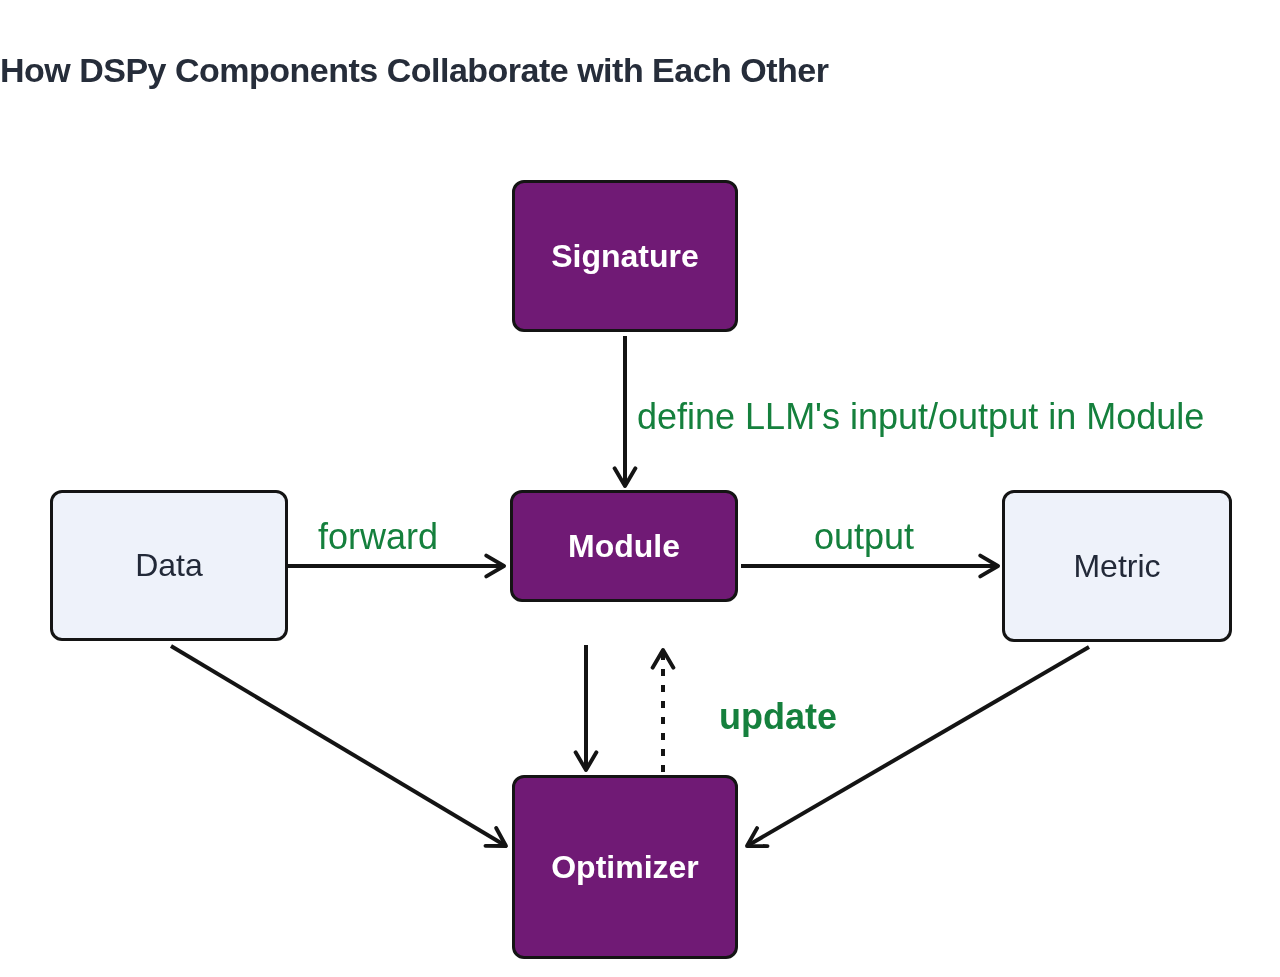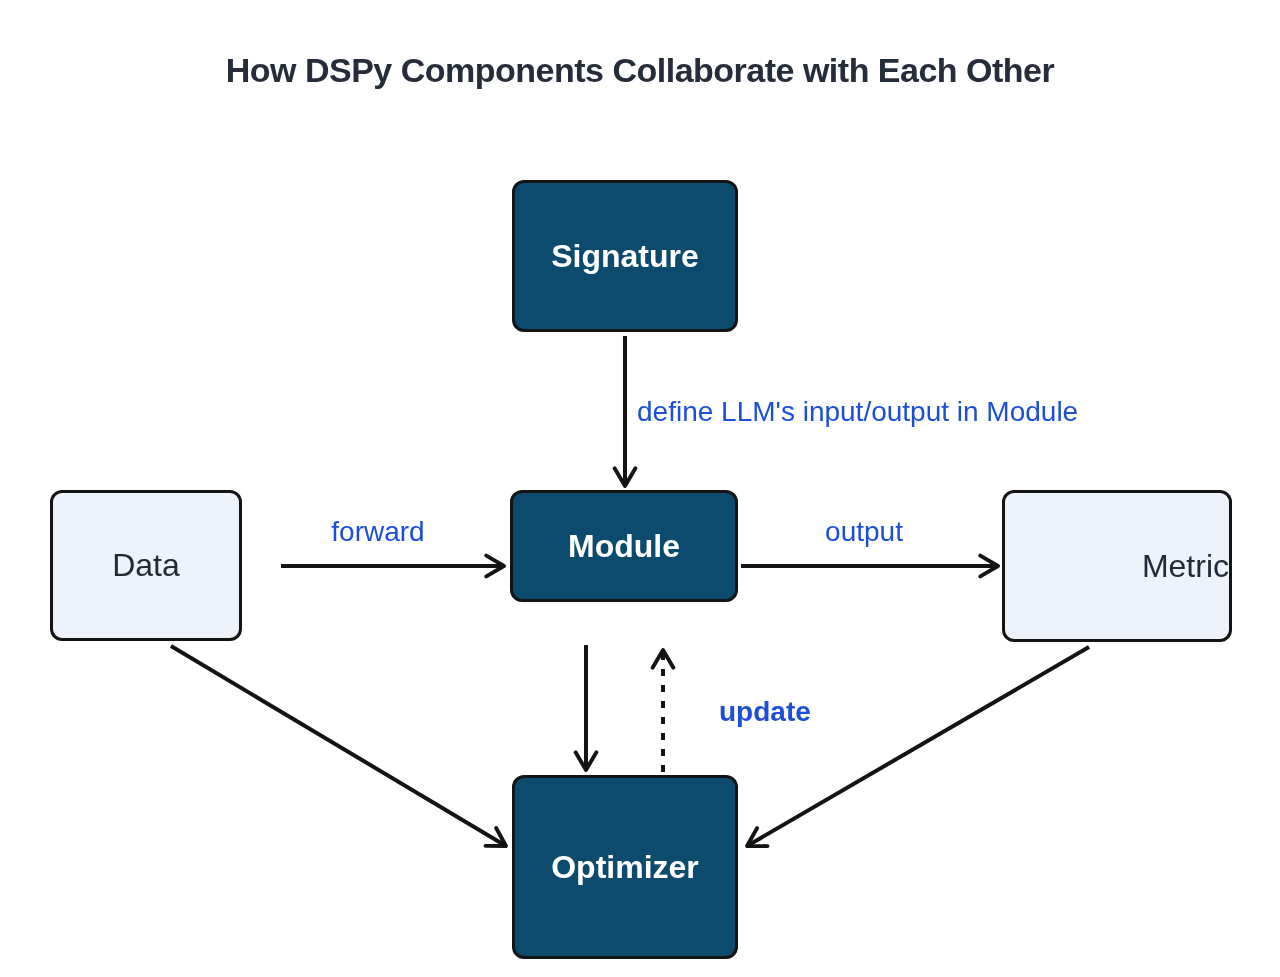--- a/index.html
+++ b/index.html
@@ -10,47 +10,47 @@
     background: #ffffff;
     font-family: "Liberation Sans", "DejaVu Sans", sans-serif;
     overflow: hidden;
   }
   .title {
     position: absolute;
     top: 51px;
     left: 0;
     width: 100%;
     margin: 0;
-    text-align: center;
+    text-align: left;
     font-size: 34px;
     font-weight: 700;
     letter-spacing: -0.5px;
     color: #262d3a;
   }
   svg.arrows { position: absolute; left: 0; top: 0; }
   .arrows line { stroke: #141414; stroke-width: 4; }
   .arrows line.dashed { stroke-dasharray: 7 9; }
   .node {
     position: absolute;
     box-sizing: border-box;
     border: 3.5px solid #141414;
     border-radius: 12px;
     display: flex;
     align-items: center;
     justify-content: center;
   }
-  .node.primary   { background: #0c4a6e; }
+  .node.primary   { background: #701a75; }
   .node.secondary { background: #eef2fa; }
   .node .node-label { font-size: 32px; }
   .node.primary .node-label   { color: #ffffff; font-weight: 700; }
   .node.secondary .node-label { color: #222938; font-weight: 400; }
   .edge-label {
     position: absolute;
-    font-size: 28px;
-    color: #1d4ed8;
+    font-size: 36px;
+    color: #15803d;
     white-space: nowrap;
   }
   .edge-label.centered { transform: translateX(-50%); text-align: center; }
 </style>
 </head>
 <body>
 
 <div class="canvas">
 
   <h1 class="title">How DSPy Components Collaborate with Each Other</h1>
@@ -67,29 +67,29 @@
     <line x1="586" y1="645" x2="586" y2="770" marker-end="url(#ah)"></line>
     <line class="dashed" x1="663" y1="772" x2="663" y2="650" marker-end="url(#ah)"></line>
     <line x1="171" y1="646" x2="506" y2="846" marker-end="url(#ah)"></line>
     <line x1="1089" y1="647" x2="747" y2="846" marker-end="url(#ah)"></line>
   </svg>
 
   <div class="node primary" style="left:512px; top:180px; width:226px; height:152px;">
     <span class="node-label">Signature</span>
   </div>
 
-  <div class="node secondary" style="left:50px; top:490px; width:192px; height:151px;">
+  <div class="node secondary" style="left:50px; top:490px; width:238px; height:151px;">
     <span class="node-label">Data</span>
   </div>
 
   <div class="node primary" style="left:510px; top:490px; width:228px; height:112px;">
     <span class="node-label">Module</span>
   </div>
 
-  <div class="node secondary" style="left:1002px; top:490px; width:230px; height:152px;justify-content:flex-end;">
+  <div class="node secondary" style="left:1002px; top:490px; width:230px; height:152px;">
     <span class="node-label">Metric</span>
   </div>
 
   <div class="node primary" style="left:512px; top:775px; width:226px; height:184px;">
     <span class="node-label">Optimizer</span>
   </div>
 
   <div class="edge-label" style="left:637px; top:396px;">define LLM's input/output in Module</div>
 
   <div class="edge-label centered" style="left:378px; top:516px;">forward</div>

